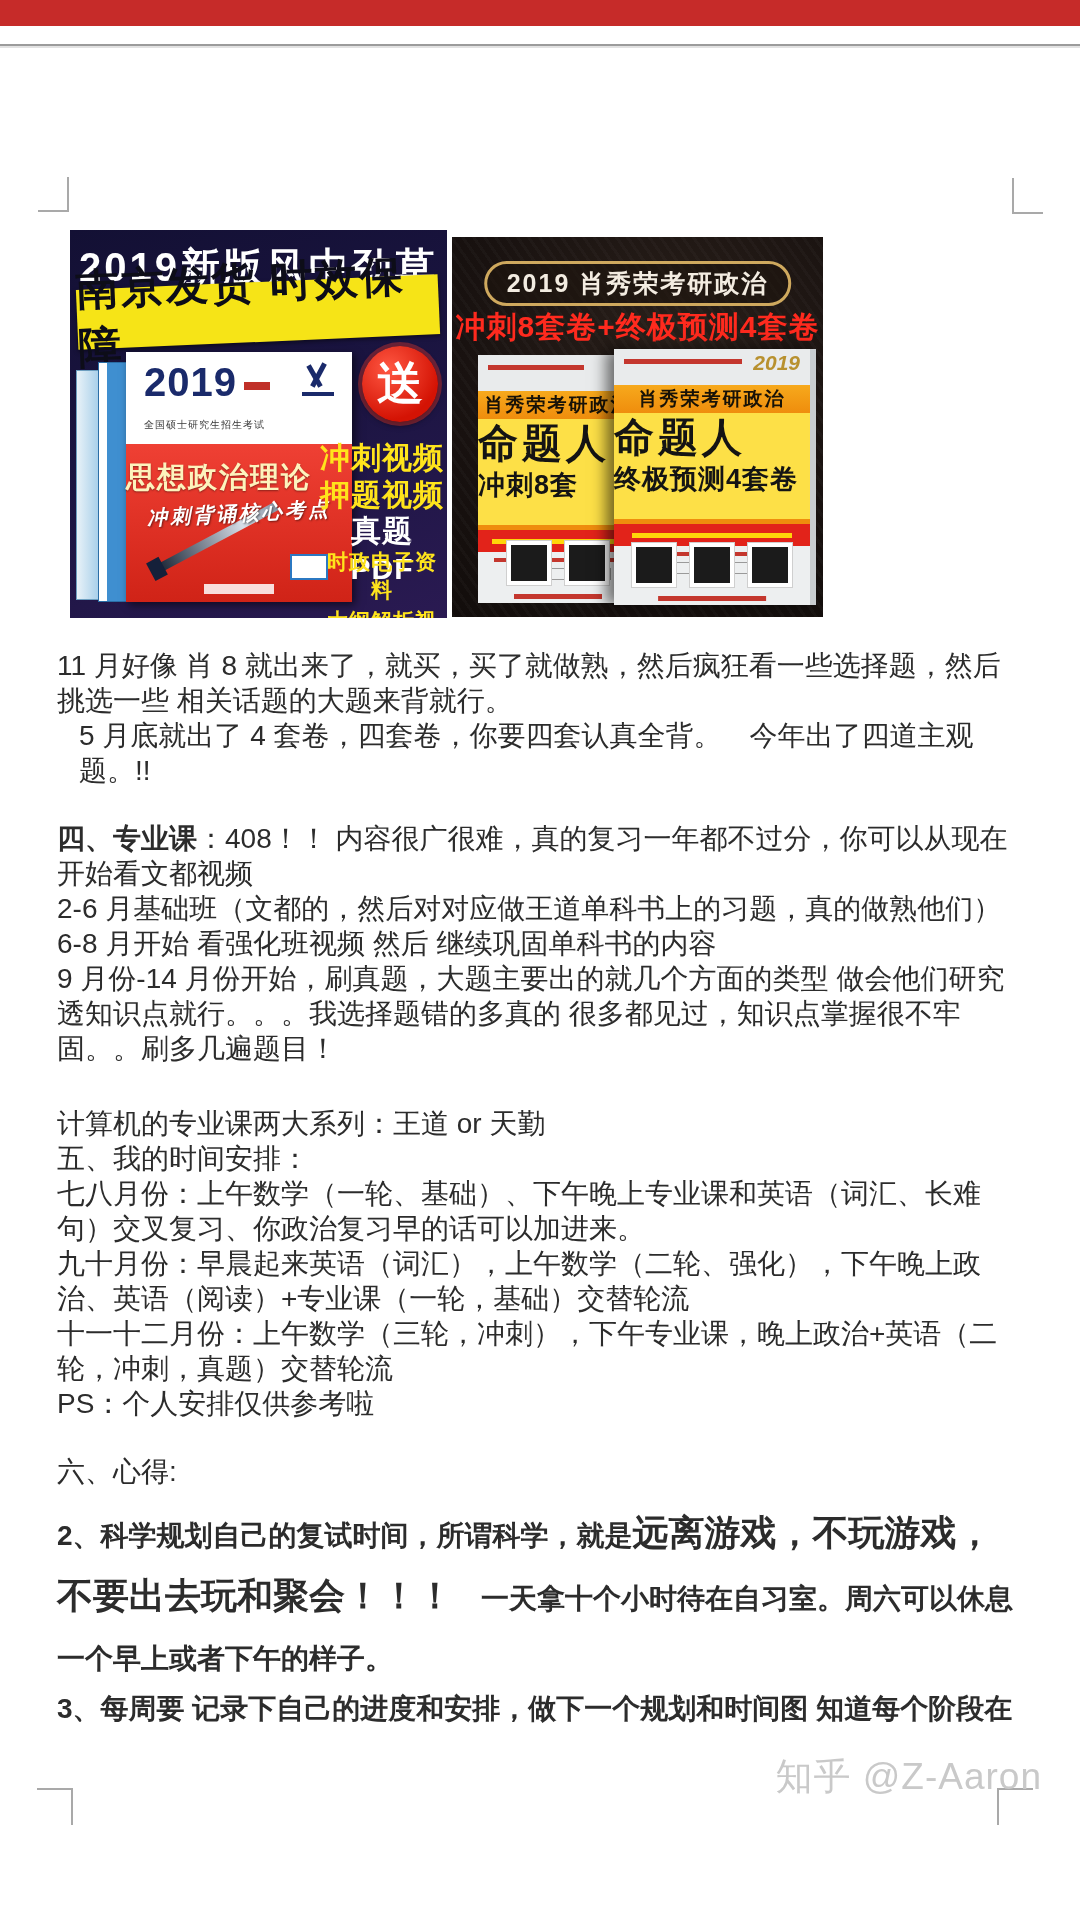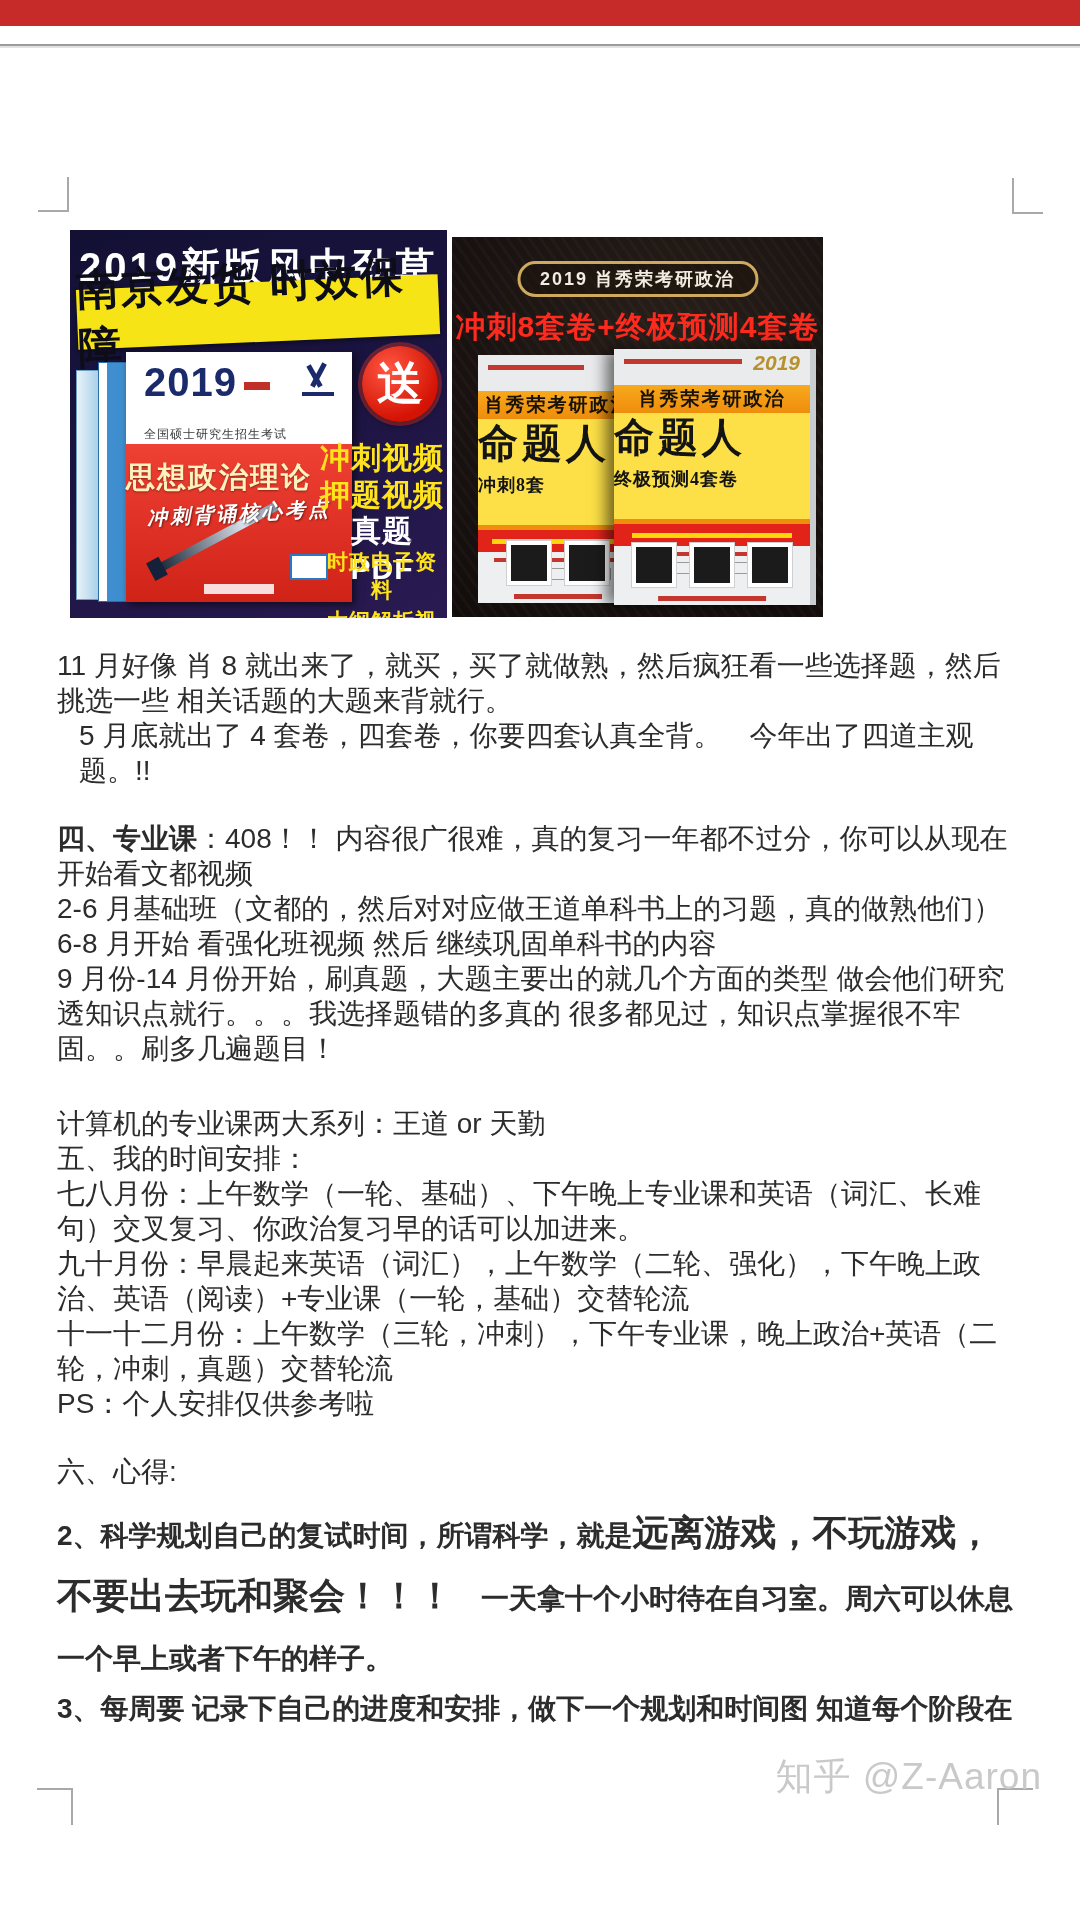--- a/index.html
+++ b/index.html
@@ -34,21 +34,21 @@
   .spine1{position:absolute;left:6px;top:140px;width:30px;height:228px;background:linear-gradient(90deg,#e8f2f8,#8fc2e4);border:1px solid #6d9fc0;}
   .spine2{position:absolute;left:28px;top:132px;width:38px;height:238px;background:linear-gradient(90deg,#ffffff 0 8px,#3f8fd0 8px);border:1px solid #2b6ea6;}
   .fbook{position:absolute;left:56px;top:122px;width:226px;height:250px;background:#ffffff;box-shadow:3px 3px 8px rgba(0,0,0,.55);}
   .fbook .y2019{position:absolute;left:18px;top:8px;font-size:40px;font-weight:bold;color:#1a2a6b;letter-spacing:1px;}
   .fbook .tm{position:absolute;left:118px;top:30px;width:26px;height:8px;background:#c03028;}
   .fbook .logo{position:absolute;right:14px;top:10px;width:40px;height:34px;}
   .fbook .logo i{position:absolute;display:block;background:#1a2a6b;}
   .fbook .logo i.a{left:18px;top:0;width:5px;height:26px;transform:rotate(28deg);}
   .fbook .logo i.b{left:14px;top:2px;width:5px;height:24px;transform:rotate(-30deg);}
   .fbook .logo i.c{left:4px;bottom:0;width:32px;height:4px;}
-  .fbook .exam{position:absolute;left:18px;top:74px;font-size:12px;color:#3a3a3a;letter-spacing:1px;font-family:Liberation Serif, serif;}
+  .fbook .exam{position:absolute;left:18px;top:66px;font-size:10px;color:#3a3a3a;letter-spacing:1px;font-family:Liberation Serif, serif;}
   .fbook .red{position:absolute;left:0;top:92px;width:100%;height:158px;background:linear-gradient(180deg,#ef4034,#d02317);}
   .fbook .bt{position:absolute;left:0;top:14px;width:100%;text-align:left;font-size:29px;font-weight:bold;color:#fdf3bd;letter-spacing:2px;text-shadow:0 1px 2px rgba(0,0,0,.4);}
   .fbook .sword{position:absolute;left:28px;top:88px;width:130px;height:9px;background:linear-gradient(90deg,#202a3a,#d6dee8 70%,#8793a3);transform:rotate(-28deg);}
   .fbook .sword:after{content:"";position:absolute;left:-12px;top:-6px;width:14px;height:20px;background:#15203a;}
   .fbook .st{position:absolute;left:0;top:56px;width:100%;text-align:center;font-size:20px;font-style:italic;font-weight:bold;color:#ffffff;letter-spacing:3px;transform:rotate(-3deg);text-shadow:1px 1px 2px rgba(0,0,0,.5);}
   .fbook .pub{position:absolute;left:50%;bottom:8px;transform:translateX(-50%);width:70px;height:10px;background:rgba(255,255,255,.85);}
   .fbook .plogo{position:absolute;right:24px;bottom:22px;width:34px;height:22px;background:#ffffff;border:2px solid #2b78c2;}
   .badge{position:absolute;left:292px;top:116px;width:76px;height:76px;border-radius:50%;
     background:radial-gradient(circle at 35% 30%,#ff5742,#d41304 70%);box-shadow:0 0 0 4px rgba(255,60,40,.35),0 3px 6px rgba(0,0,0,.6);
     display:flex;align-items:center;justify-content:center;font-size:46px;font-weight:900;color:#fff;}
@@ -58,33 +58,33 @@
   .f3{top:281px;font-size:30px;color:#ffffff;}
   .f4{top:318px;font-size:21px;color:#ffe41c;}
   .f5{top:345px;font-size:21px;color:#ffe41c;margin-top:32px;}
 
   
   .promoR{position:absolute;left:452px;top:237px;width:371px;height:380px;overflow:hidden;
     background:
       repeating-linear-gradient(55deg,rgba(255,255,255,.025) 0 3px,transparent 3px 9px),
       radial-gradient(circle at 60% 30%,#2a201a 0%,#191210 60%,#120d0b 100%);}
   .pill{position:absolute;left:50%;top:24px;transform:translateX(-50%);border:3px solid #cfa95e;border-radius:26px;
-    padding:3px 20px;background:rgba(30,20,12,.55);font-size:18px;font-weight:bold;color:#f3ece1;white-space:nowrap;letter-spacing:2px;}
+    padding:3px 20px;background:rgba(30,20,12,.55);font-size:25px;font-weight:bold;color:#f3ece1;white-space:nowrap;letter-spacing:2px;}
   .rsub{position:absolute;left:0;top:70px;width:100%;text-align:center;font-size:30px;font-weight:900;color:#ff2a1e;letter-spacing:1px;}
   .bk{position:absolute;background:#e9ebec;display:flex;flex-direction:column;}
   .bkL{left:26px;top:118px;width:160px;height:248px;z-index:1;}
   .bkR{left:162px;top:112px;width:196px;height:256px;z-index:2;box-shadow:-8px 0 14px rgba(0,0,0,.55);border-right:6px solid #c9cdd0;}
   .bk .hd{position:relative;height:36px;}
   .bk .microred{position:absolute;left:10px;top:10px;width:60%;height:5px;background:#c4372e;}
   .bk .gy{position:absolute;right:10px;top:2px;font-size:21px;font-weight:bold;font-style:italic;color:#b8912f;}
   .bk .ob{height:28px;background:linear-gradient(180deg,#f7a91c,#ef8d0d);display:flex;align-items:center;justify-content:center;
     font-size:19px;font-weight:900;color:#181207;letter-spacing:2px;}
   .bk .yz{height:106px;background:#fde047;text-align:left;}
   .bk .yz .mt{font-size:40px;font-weight:900;color:#141414;letter-spacing:4px;line-height:48px;}
-  .bk .yz .t2{font-size:18px;font-weight:900;color:#141414;letter-spacing:1px;line-height:36px;font-family:Liberation Serif, serif;}
+  .bk .yz .t2{font-size:27px;font-weight:900;color:#141414;letter-spacing:1px;line-height:36px;}
   .bk .strip{height:5px;background:#ef8d0d;}
   .bk .rb{height:22px;background:#e2231a;display:flex;align-items:center;justify-content:center;}
   .bk .rb i{display:block;width:82%;height:5px;background:#ffd60a;}
   .bk .wz{flex:1;position:relative;background:#edeff0;}
   .bk .tb1{position:absolute;left:10%;top:6px;width:80%;height:4px;background:#c4372e;}
   .bk .tb2{position:absolute;left:18%;top:16px;width:64%;height:10px;border:1px solid #9a9a9a;}
   .bk .qrrow{position:absolute;left:0;bottom:18px;width:100%;display:flex;justify-content:center;gap:14px;}
   .bk .qr{width:36px;height:36px;background:#1b1b1b;border:4px solid #ffffff;box-shadow:0 0 0 1px #cfcfcf;}
   .bk .pubt{position:absolute;left:50%;bottom:4px;transform:translateX(-50%);width:55%;height:5px;background:#c4372e;}
 

